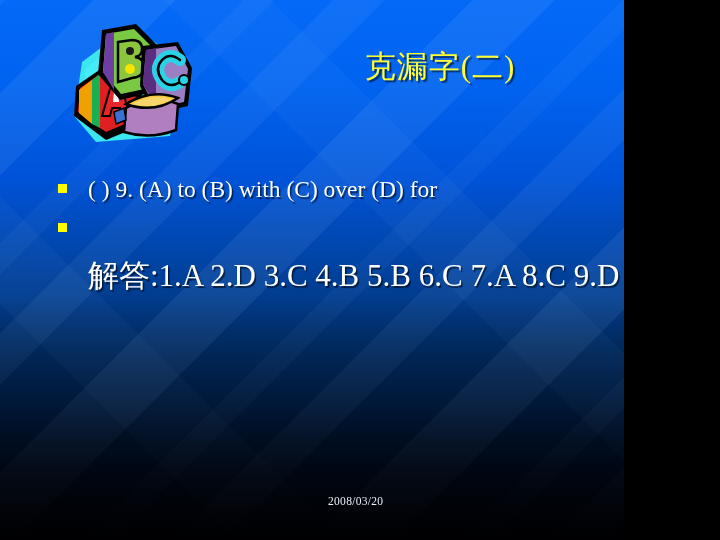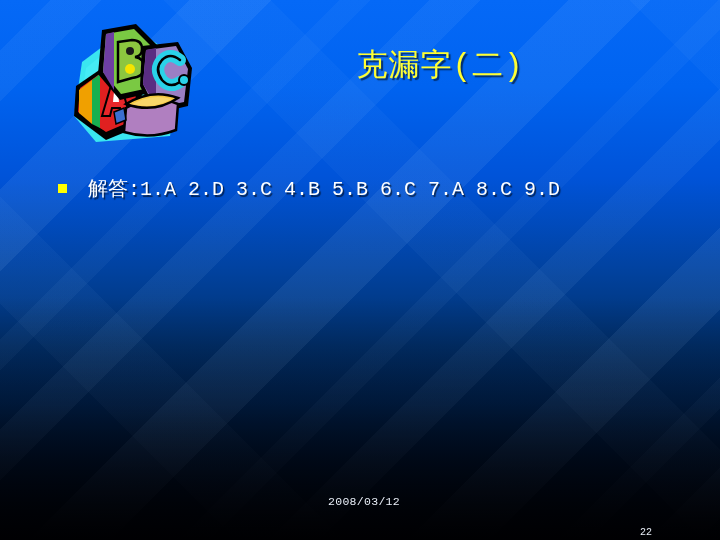--- a/index.html
+++ b/index.html
@@ -2,24 +2,24 @@
 <html><head>
 <meta charset="utf-8">
 <style>
   html, body {
     margin: 0;
     padding: 0;
     background: #000;
   }
   #slide {
     position: relative;
-    width: 720px;
+    width: 624px;
     height: 540px;
     overflow: hidden;
-    font-family: Liberation Mono, monospace;
+    font-family: Liberation Serif, serif;
   }
 
   
   .bg-gradient {
     position: absolute;
     inset: 0;
     background: linear-gradient(to bottom,
         #0569f7 0%,
         #0063f0 16%,
         #0053d8 33%,
@@ -127,21 +127,22 @@
     margin-right: 21px;
   }
   .bullet-text {
     flex: 1 1 auto;
     color: #ffffff;
     font-size: 23.5px;
     line-height: 35px;
     text-shadow: 1.5px 1.5px 1px rgba(0,0,0,0.6);
   }
   .bullet-text.cjk {
-    font-size: 20px;
+    font-size: 31px;
+    margin-top: 47px;
   }
 
   
   .footer-date {
     position: absolute;
     left: 328px;
     top: 495px;
     color: #e8eef7;
     font-size: 11.5px;
     letter-spacing: 0.3px;
@@ -205,24 +206,28 @@
     </svg>
   </div>
 
   <div class="title">克漏字(二)</div>
 
   <div class="body">
 
 
 
 
+    <div class="bullet-row">
+      <div class="bullet-mark"></div>
+      <div class="bullet-text">(   ) 9. (A) to   (B) with   (C) over   (D) for</div>
+    </div>
 
     <div class="bullet-row">
       <div class="bullet-mark"></div>
       <div class="bullet-text cjk">解答:1.A 2.D 3.C 4.B 5.B 6.C 7.A 8.C 9.D</div>
     </div>
 
   </div>
 
-  <div class="footer-date">2008/03/12</div>
+  <div class="footer-date">2008/03/20</div>
   <div class="footer-page">22</div>
 
 </div>
 
 </body></html>

